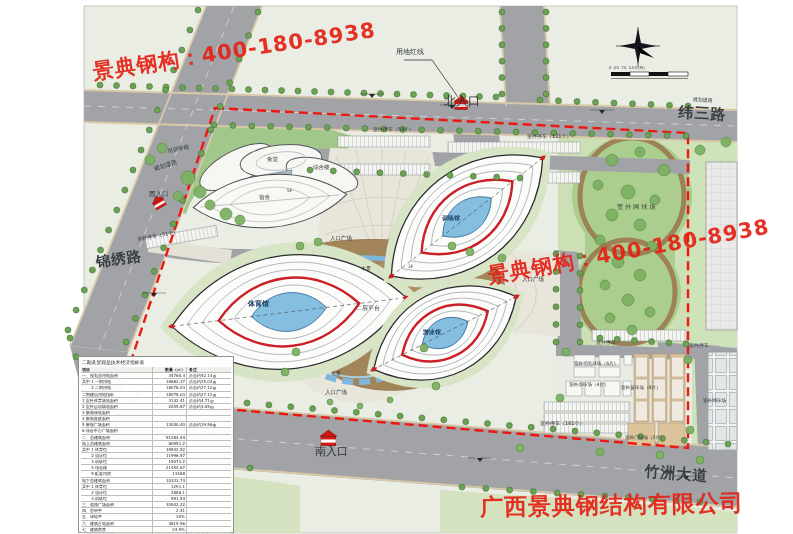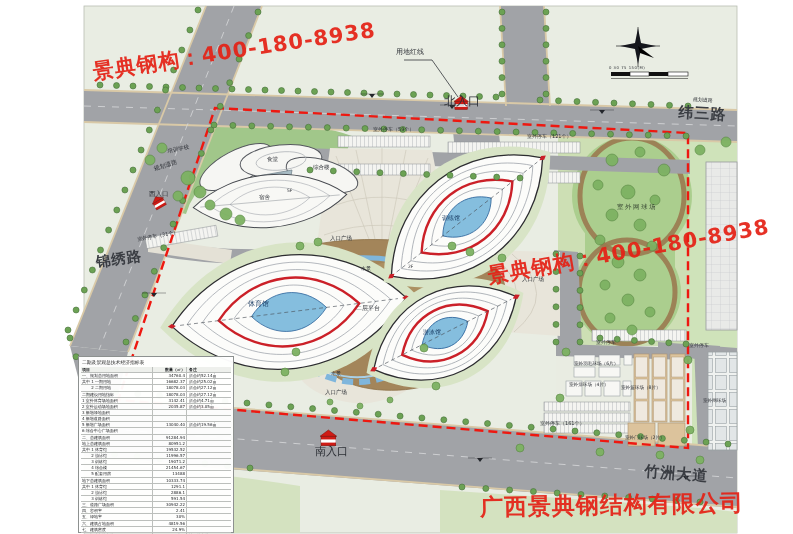--- a/index.html
+++ b/index.html
@@ -2,21 +2,21 @@
 <html><head>
 <meta charset="utf-8">
 <style>
   html,body{margin:0;padding:0}
   body{width:793px;height:534px;position:relative;background:#fff;overflow:hidden;
        font-family:"DejaVu Sans",sans-serif}
   svg.base{position:absolute;left:0;top:0;z-index:1}
   .labels{position:absolute;left:0;top:0;width:793px;height:534px;z-index:4;pointer-events:none}
   .lbl{position:absolute;white-space:nowrap;color:#2d3036;line-height:1;transform-origin:0 0}
   .road-name{font-weight:bold;color:#3a3d43;letter-spacing:1px}
-  .bldg{font-weight:normal;color:#14365e}
+  .bldg{font-weight:bold;color:#14365e}
   .wm{position:absolute;z-index:7;white-space:nowrap;font-weight:bold;
       color:rgba(228,33,22,.93);transform-origin:0 50%;letter-spacing:1px;line-height:1}
   .tbl{position:absolute;left:78px;top:356px;width:156px;height:177px;z-index:5;
        background:rgba(255,255,255,.97);border:1px solid #8d9190;box-sizing:border-box;
        padding:1px 2px;font-size:4px;color:#1d1f22}
   .tbl-title{font-size:4.8px;margin:1px 0 2px 1px;color:#222}
   .row{display:flex;border-bottom:0.5px solid #bcbfbc;height:5.15px;line-height:5.15px;overflow:hidden}
   .row.head{font-weight:bold;background:#eef0ec}
   .c1{flex:1;padding-left:1px;border-right:0.5px solid #bcbfbc;overflow:hidden}
   .c2{width:32px;text-align:right;padding-right:1px;border-right:0.5px solid #bcbfbc;overflow:hidden}

